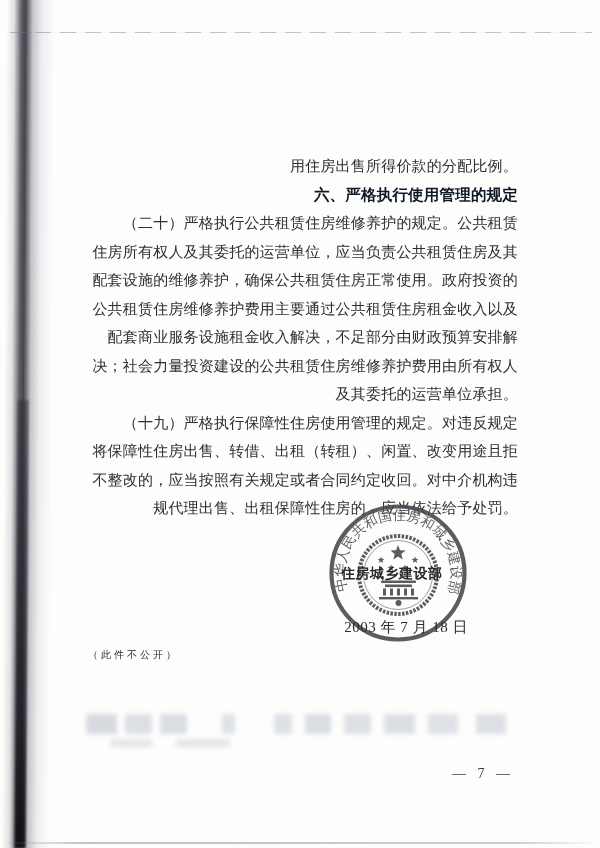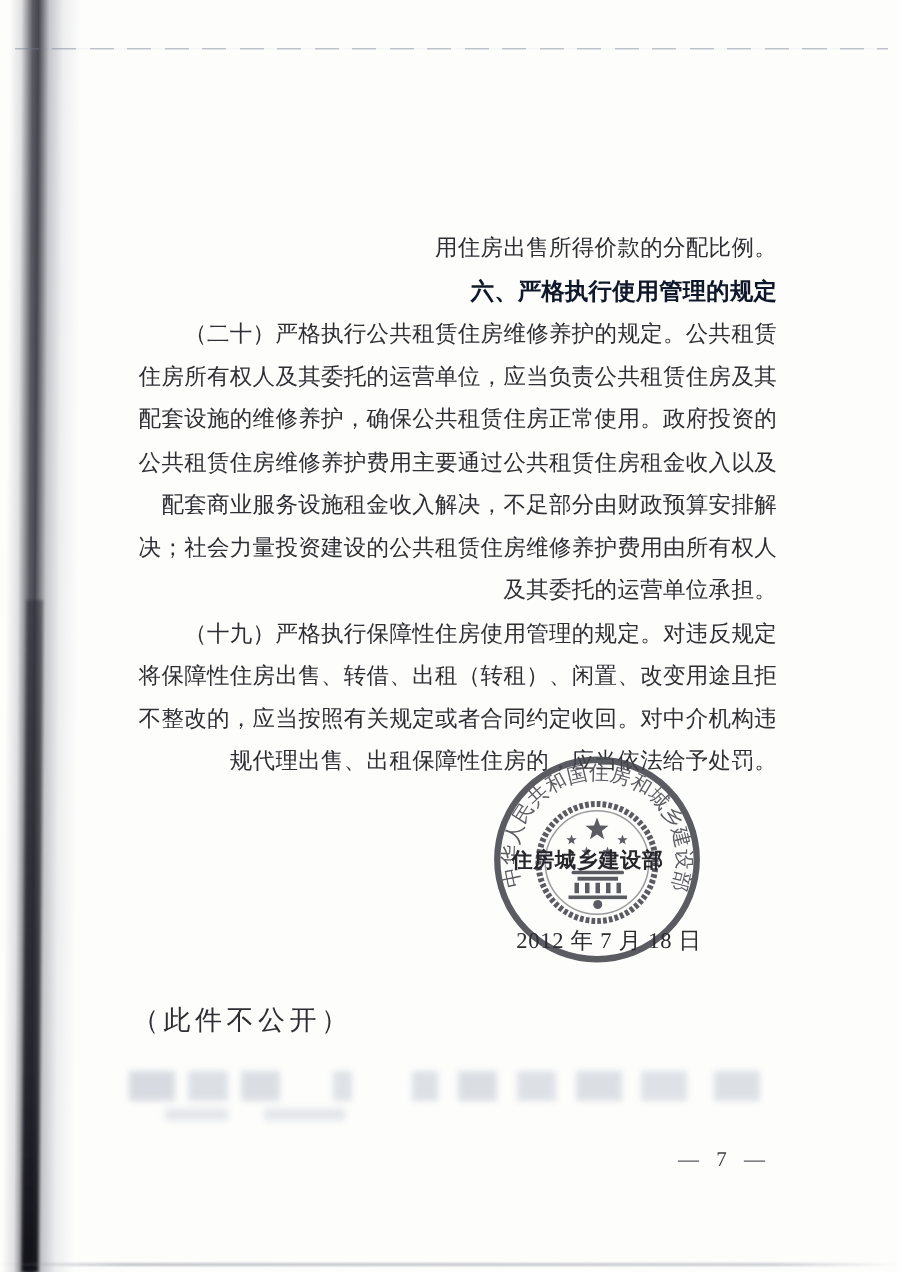--- a/index.html
+++ b/index.html
@@ -88,22 +88,22 @@
     font-size: 14px; font-weight: 700; letter-spacing: 0.5px;
     color: #26262b; filter: blur(0.4px); white-space: nowrap;
   }
   .dateline {
     position: absolute; left: 336px; top: 618px; width: 140px;
     text-align: center; font-size: 15px; letter-spacing: 0.5px;
     color: #2b2b30; white-space: nowrap;
   }
 
   .note {
-    position: absolute; left: 88px; top: 668px;
-    font-size: 18px; letter-spacing: 3px; color: #2e2e33; white-space: nowrap;
+    position: absolute; left: 88px; top: 648px;
+    font-size: 10px; letter-spacing: 3px; color: #2e2e33; white-space: nowrap;
   }
   .pageno {
     position: absolute; left: 452px; top: 766px;
     font-size: 14px; letter-spacing: 4px; color: #3a3a40; white-space: nowrap;
   }
 </style>
 </head>
 <body>
 
 <div class="scan">
@@ -147,21 +147,21 @@
           <rect x="83" y="85.5" width="3" height="7"></rect>
           <rect x="51" y="94" width="39" height="2.4"></rect>
           <circle cx="70.5" cy="100" r="3"></circle>
         </g>
       </g>
     </svg>
   </div>
 
   <div class="issuer">住房城乡建设部</div>
 
-  <div class="dateline">2012 年 7 月 18 日</div>
+  <div class="dateline">2003 年 7 月 18 日</div>
 
   <div class="note">（此件不公开）</div>
 
   <div class="ghost"></div>
   <div class="ghost2"></div>
 
   <div class="pageno">— 7 —</div>
 
   <div class="bottomline"></div>
 </div>

